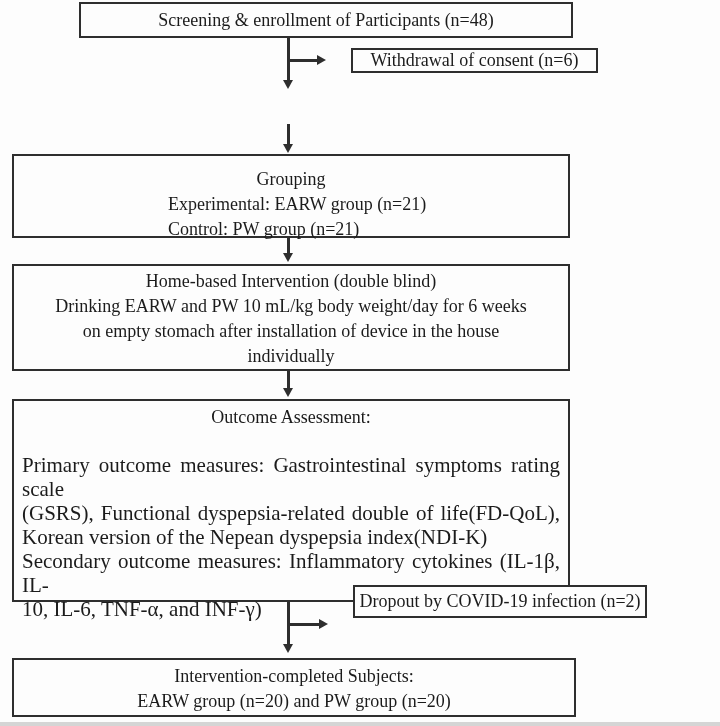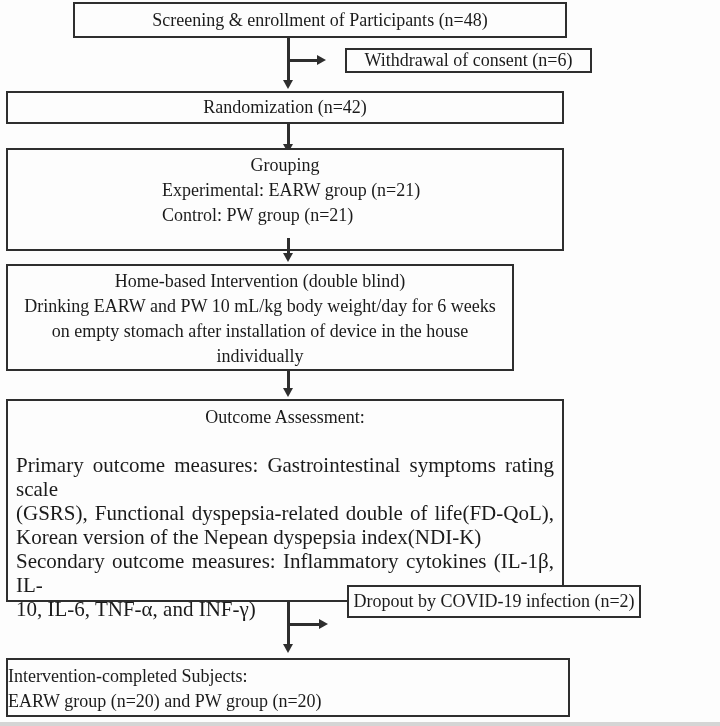--- a/index.html
+++ b/index.html
@@ -10,41 +10,42 @@
     font-family:"Liberation Serif","DejaVu Serif",serif;
     color:#1b1b1b;
     font-size:18px;
     overflow:hidden;
   }
   .box{
     position:absolute;
     border:2px solid #2e2e2e;
     background:#fdfdfd;
     box-sizing:border-box;
+    margin-left:6px;
   }
   .flexcenter{display:flex;align-items:center;justify-content:center;text-align:center;}
   .line{line-height:25px;}
   .center{text-align:center;}
 
   
   .screening{left:73px;top:2px;width:494px;height:36px;}
   .withdrawal{left:345px;top:48px;width:247px;height:25px;}
   .randomization{left:6px;top:91px;width:558px;height:33px;}
-  .grouping{left:6px;top:148px;width:558px;height:103px;padding-top:3px;}
+  .grouping{left:6px;top:154px;width:558px;height:84px;padding-top:11px;}
   .grouping .item{padding-left:154px;}
-  .intervention{left:6px;top:264px;width:508px;height:107px;padding-top:3px;}
+  .intervention{left:6px;top:264px;width:558px;height:107px;padding-top:3px;}
   .intervention .line{text-align:center;}
   .outcome{left:6px;top:399px;width:558px;height:203px;padding:4px 8px;}
   .outcome .line{line-height:24px;}
   .outcome .body-line{font-size:21px;}
   .stretch{text-align:justify;text-align-last:justify;}
   .spacer{height:24px;}
   .dropout{left:347px;top:585px;width:294px;height:33px;justify-content:center;}
   .completed{left:6px;top:658px;width:564px;height:59px;padding-top:4px;}
-  .completed .line{}
+  .completed .line{text-align:center;}
 
   
   .stem{position:absolute;width:3px;background:#2e2e2e;left:287px;}
   .hbar{position:absolute;height:3px;background:#2e2e2e;}
   .head-down{
     position:absolute;width:0;height:0;
     border-left:5.5px solid transparent;border-right:5.5px solid transparent;
     border-top:9px solid #2e2e2e;left:283px;
   }
   .head-right{
@@ -65,23 +66,20 @@
 
   <div class="stem" style="top:38px;height:43px;"></div>
   <div class="head-down" style="top:80px;"></div>
   <div class="hbar" style="left:288px;top:59px;width:30px;"></div>
   <div class="head-right" style="left:317px;top:55px;"></div>
 
   <div class="box withdrawal flexcenter">
     <span>Withdrawal of consent (n=6)</span>
   </div>
 
-  <div class="box randomization flexcenter">
-    <span>Randomization (n=42)</span>
-  </div>
 
   <div class="stem" style="top:124px;height:21px;"></div>
   <div class="head-down" style="top:144px;"></div>
 
   <div class="box grouping">
     <div class="line center">Grouping</div>
     <div>
 
     <div class="line item">Experimental: EARW group (n=21)</div>
         <div class="line item">Control: PW group (n=21)</div>

